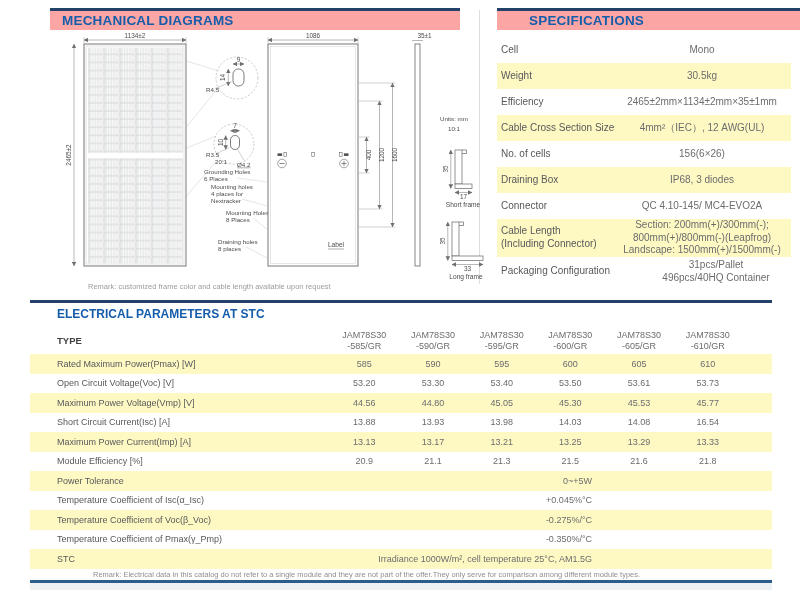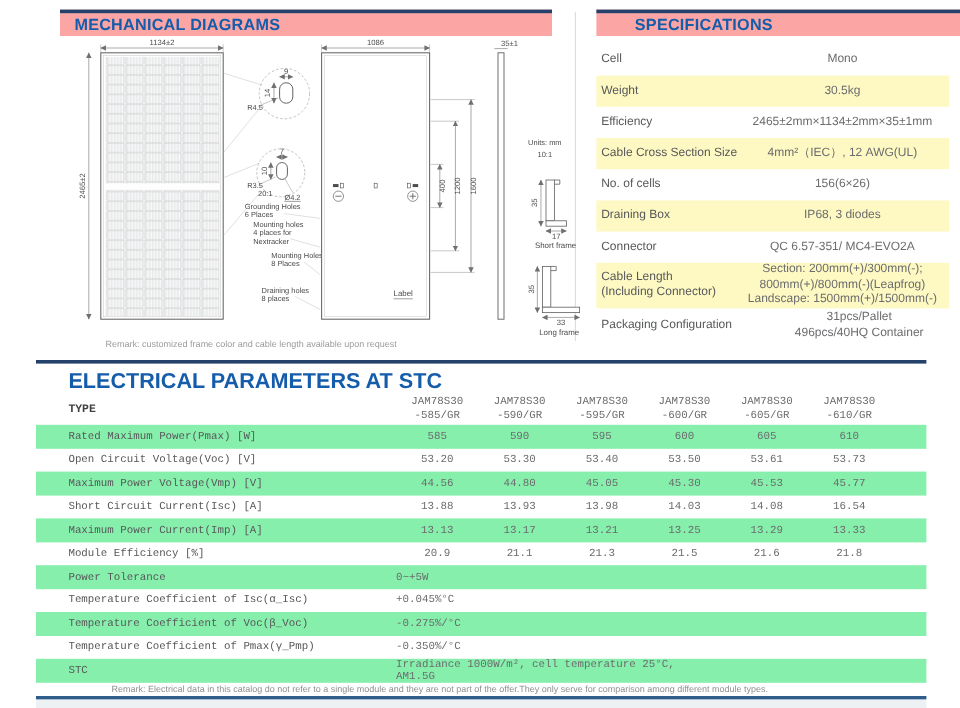--- a/index.html
+++ b/index.html
@@ -24,31 +24,31 @@
   .srow{display:flex;align-items:center;min-height:26px;box-sizing:border-box;
         font-size:10px;line-height:1.25;}
   .srow.h36{min-height:36px;}
   .srow.h30{min-height:30px;gap:28px;}
   .srow.alt{background:#fef9c3;}
   .slbl{width:114px;padding-left:4px;color:#57585a;white-space:pre-line;}
   .sval{flex:1;text-align:center;color:#6b6c6e;white-space:pre-line;padding-right:2px;}
 
   
   #elec-border{left:30px;top:300px;width:742px;height:3px;background:#24416b;}
-  #elec-title{left:57px;top:307px;font-size:18px;font-weight:bold;color:#155dab;}
-  #elec-table{left:30px;top:327px;width:742px;font-family:Liberation Mono, monospace;}
+  #elec-title{left:57px;top:307px;font-size:12px;font-weight:bold;color:#155dab;}
+  #elec-table{left:30px;top:327px;width:742px;}
   .erow{display:flex;align-items:center;min-height:19.5px;font-size:9px;
         box-sizing:border-box;padding-right:30px;}
-  .erow.alt{background:#86efac;}
+  .erow.alt{background:#fef9c3;}
   .erow.type-row{min-height:27px;}
   .elbl{width:300px;padding-left:27px;color:#57585a;box-sizing:border-box;}
   .type-lbl{font-weight:bold;color:#404041;font-size:9.5px;}
   .eval{flex:1;text-align:center;color:#6b6c6e;}
   .ehdr{white-space:pre-line;line-height:1.18;}
-  .espan{flex:1;text-align:left;color:#6b6c6e;padding-right:150px;}
+  .espan{flex:1;text-align:right;color:#6b6c6e;padding-right:150px;}
   #elec-remark{left:57px;top:570px;font-size:7.5px;color:#8f8f8f;margin-left:36px;}
   #bottom-line{left:30px;top:580px;width:742px;height:3px;background:#2e5d8c;}
   #bottom-strip{left:30px;top:583px;width:742px;height:7px;background:#eef1f4;}
 
   
   svg text{font-family:"Liberation Sans",sans-serif;fill:#4c4c4c;}
   text.dim{font-size:6.4px;}
   text.note{font-size:6.2px;}
   text.lblu{font-size:6.6px;}
   .dl{stroke:#6f6f6f;stroke-width:0.5;}
@@ -239,21 +239,21 @@
   <div class="srow">
     <div class="slbl">No. of cells</div>
     <div class="sval">156(6×26)</div>
   </div>
   <div class="srow alt">
     <div class="slbl">Draining Box</div>
     <div class="sval">IP68, 3 diodes</div>
   </div>
   <div class="srow">
     <div class="slbl">Connector</div>
-    <div class="sval">QC 6.57-351/ MC4-EVO2A</div>
+    <div class="sval">QC 4.10-145/ MC4-EVO2A</div>
   </div>
   <div class="srow alt h36">
     <div class="slbl">Cable Length
 (Including Connector)</div>
     <div class="sval">Section: 200mm(+)/300mm(-);
 800mm(+)/800mm(-)(Leapfrog)
 Landscape: 1500mm(+)/1500mm(-)</div>
   </div>
   <div class="srow h30">
     <div class="slbl">Packaging Configuration</div>

